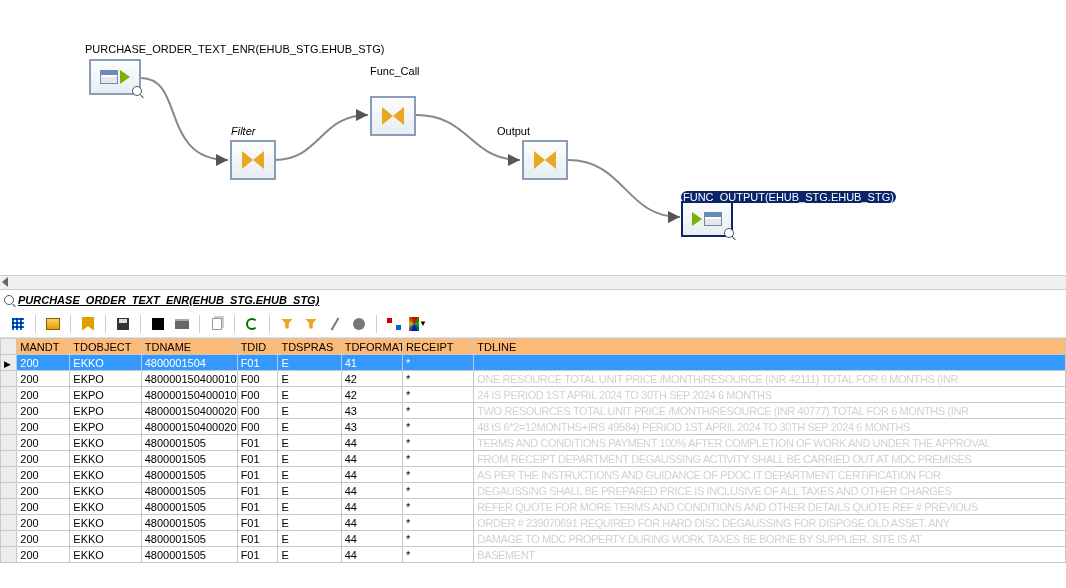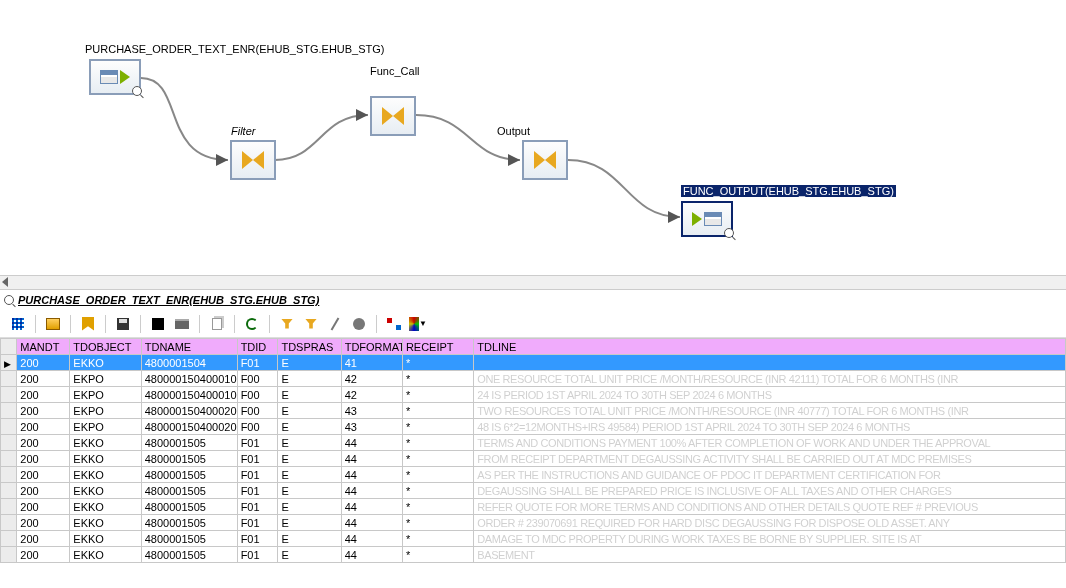--- a/index.html
+++ b/index.html
@@ -55,21 +55,21 @@
 .gear-ic{width:12px;height:12px;border-radius:50%;background:#777;}
 .flow-ic{width:14px;height:12px;position:relative;}
 .flow-ic .a,.flow-ic .b{position:absolute;width:5px;height:5px;}
 .flow-ic .a{top:0;left:0;background:#c00;}
 .flow-ic .b{bottom:0;right:0;background:#06c;}
 .palette-ic{width:10px;height:14px;background:conic-gradient(#c00,#0c0,#00c,#cc0,#c00);}
 
 .table-area { overflow:hidden; }
 table.data { border-collapse:collapse; width:100%; table-layout:fixed; }
 table.data th, table.data td { border:1px solid #c8c8c8; height:16px; padding:0 3px; white-space:nowrap; overflow:hidden; text-overflow:clip; }
-table.data th { background:#f0abfc; text-align:left; font-weight:normal; }
+table.data th { background:#fdba74; text-align:left; font-weight:normal; }
 table.data th.rowhead { width:16px; background:#ececec; }
 table.data td.rowhead { background:#ececec; width:16px; }
 tr.sel td { background:#3399ff; color:#fff; }
 tr.sel td.rowhead::before { content:"▶"; color:#000; font-size:9px; }
 td.right { text-align:left; }
 td.blurred { color: rgba(120,120,120,0.35); letter-spacing:-0.4px; }
 
 .col-mandt{width:52px;} .col-tdobject{width:70px;} .col-tdname{width:94px;} .col-tdid{width:40px;}
 .col-tdspras{width:62px;} .col-counter{width:60px;} .col-tdformat{width:70px;} .col-tdline{width:580px;}
 </style>
@@ -107,21 +107,21 @@
   <div class="node-label" style="left:370px; top:65px;">Func_Call</div>
   <div class="node-box" style="left:370px; top:96px; width:46px; height:40px;">
     <div class="icon-bowtie"></div>
   </div>
 
   <div class="node-label" style="left:497px; top:125px;">Output</div>
   <div class="node-box" style="left:522px; top:140px; width:46px; height:40px;">
     <div class="icon-bowtie"></div>
   </div>
 
-  <div class="node-label selected" style="left:681px; top:185px;">FUNC_OUTPUT(EHUB_STG.EHUB_STG)</div>
+  <div class="node-label selected" style="left:681px; top:191px;border-radius:6px;">FUNC_OUTPUT(EHUB_STG.EHUB_STG)</div>
   <div class="node-box selected" style="left:681px; top:201px; width:52px; height:36px;">
     <div class="node-inner">
       <div class="icon-play"></div>
       <div class="icon-table"></div>
     </div>
     <div class="icon-magnify"></div>
   </div>
 
   <div class="scroll-hint">
     <div class="arrow-l"></div>

